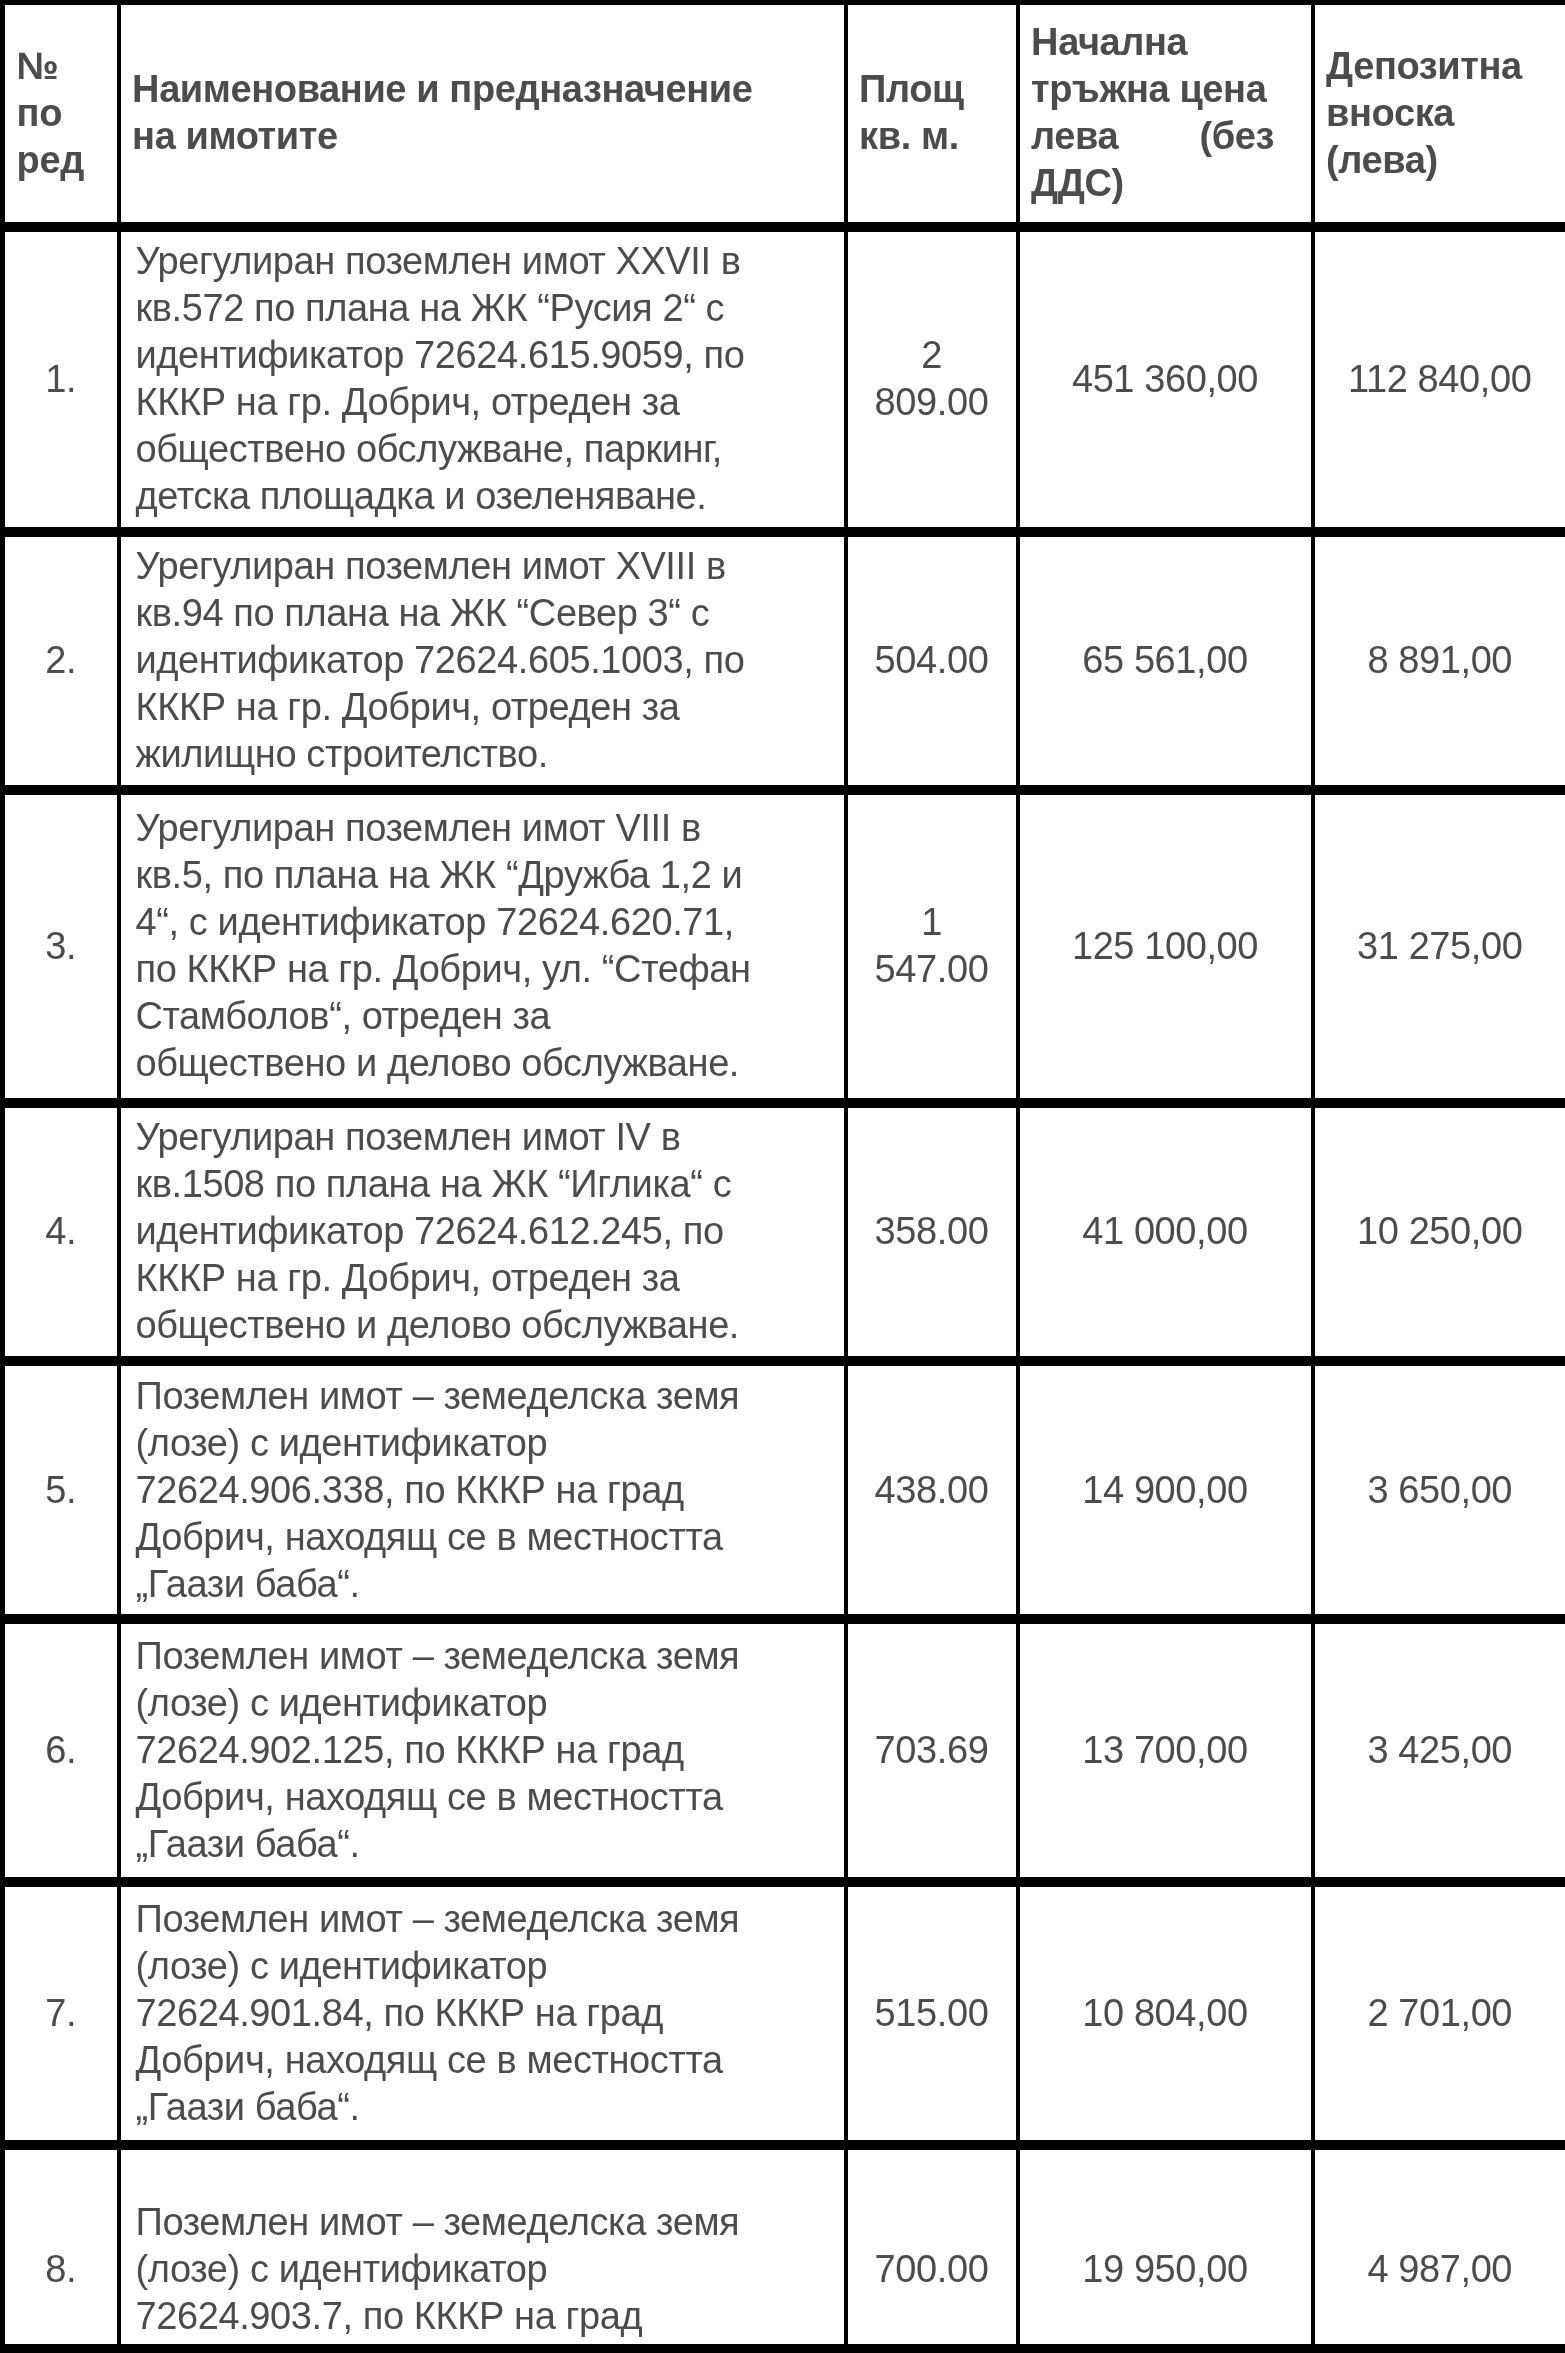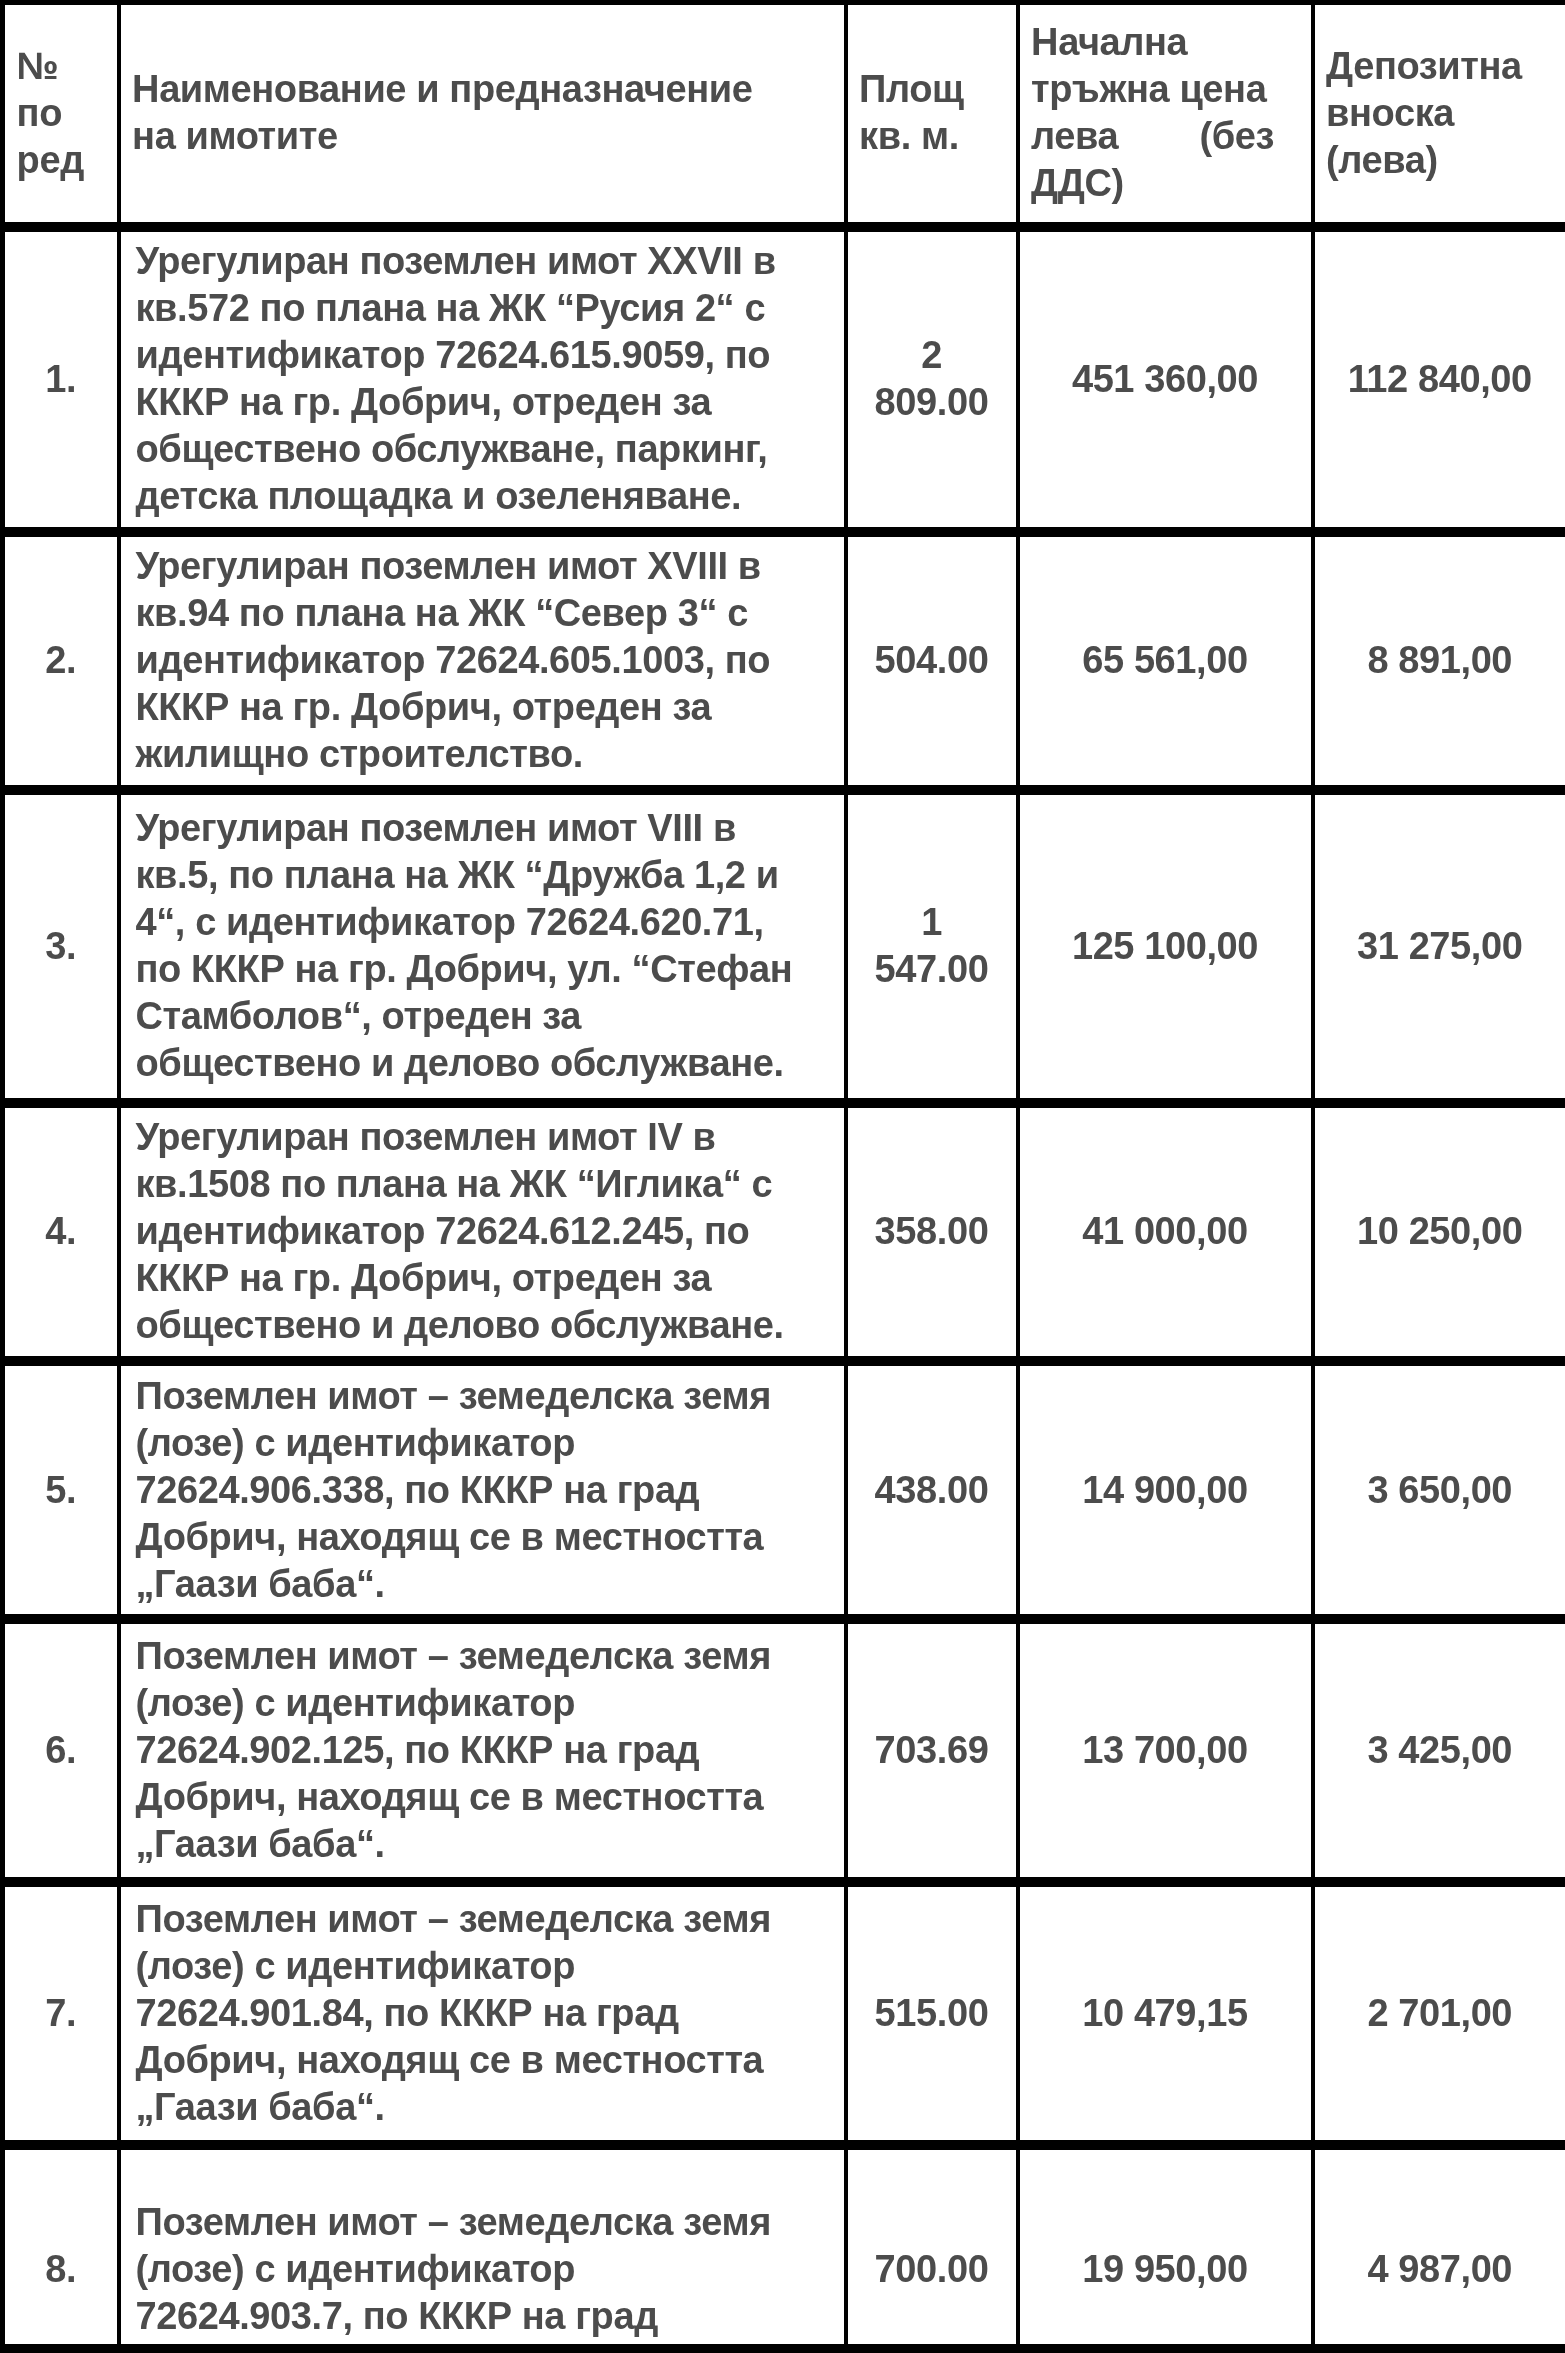--- a/index.html
+++ b/index.html
@@ -20,21 +20,20 @@
   .tbl th,.tbl td{
     border:4.1px solid #000;
     border-top-width:10px;
     border-bottom-width:10px;
     vertical-align:middle;
     box-sizing:border-box;
     font-size:38px;
     line-height:47px;
     letter-spacing:-0.4px;
     overflow:hidden;
-    font-weight:bold;
   }
   .tbl thead th{
     border-top-width:5.8px;
     border-bottom-width:10.8px;
     font-weight:bold;
     text-align:left;
     white-space:pre-wrap;
     padding:6.6px 11.6px;
   }
   .tbl td{white-space:pre-line;padding:6.6px 8.3px;}
@@ -148,21 +147,21 @@
         <td class="c-deposit">3 425,00</td>
       </tr>
       <tr style="height:263px">
         <td class="c-num">7.</td>
         <td class="c-name">Поземлен имот – земеделска земя
 (лозе) с идентификатор
 72624.901.84, по КККР на град
 Добрич, находящ се в местността
 „Гаази баба“.</td>
         <td class="c-area">515.00</td>
-        <td class="c-price">10 479,15</td>
+        <td class="c-price">10 804,00</td>
         <td class="c-deposit">2 701,00</td>
       </tr>
       <tr style="height:248px">
         <td class="c-num">8.</td>
         <td class="c-name">Поземлен имот – земеделска земя
 (лозе) с идентификатор
 72624.903.7, по КККР на град</td>
         <td class="c-area">700.00</td>
         <td class="c-price">19 950,00</td>
         <td class="c-deposit">4 987,00</td>

